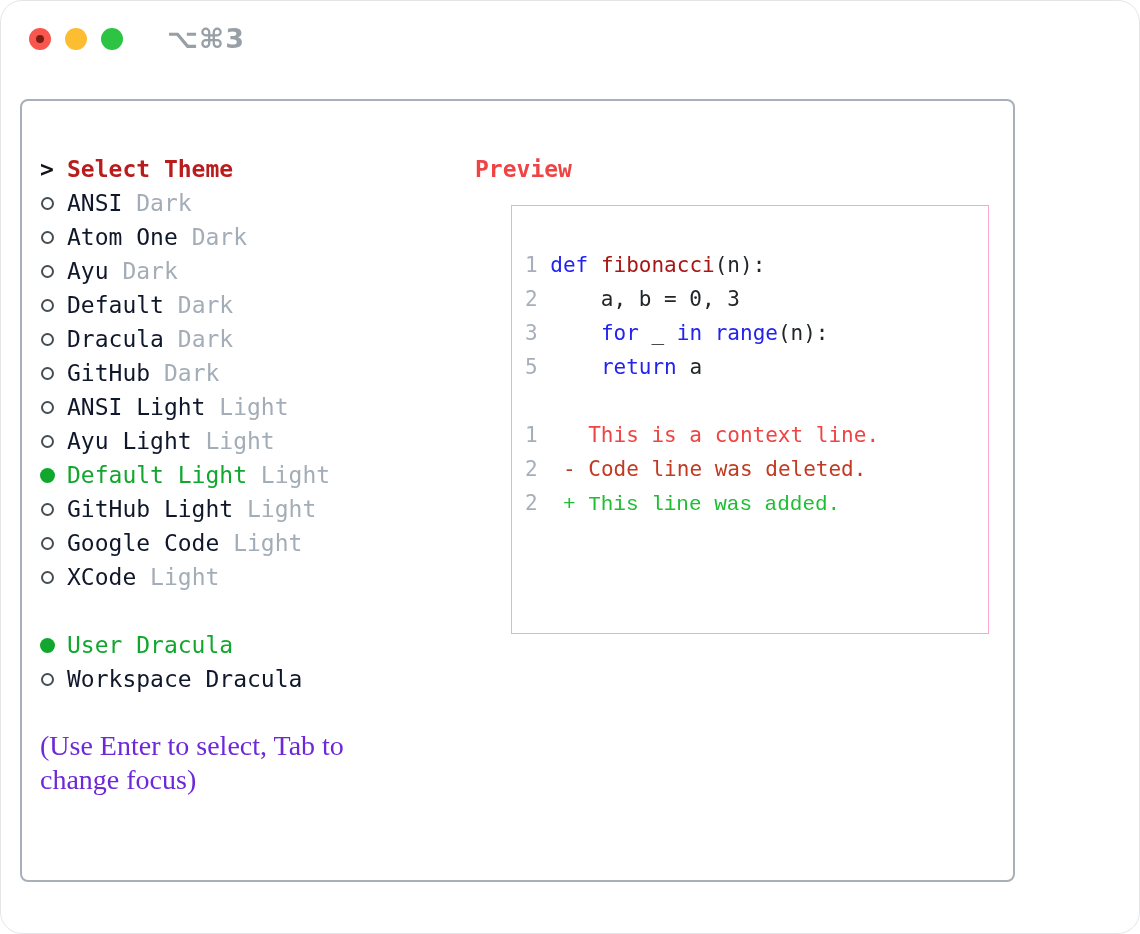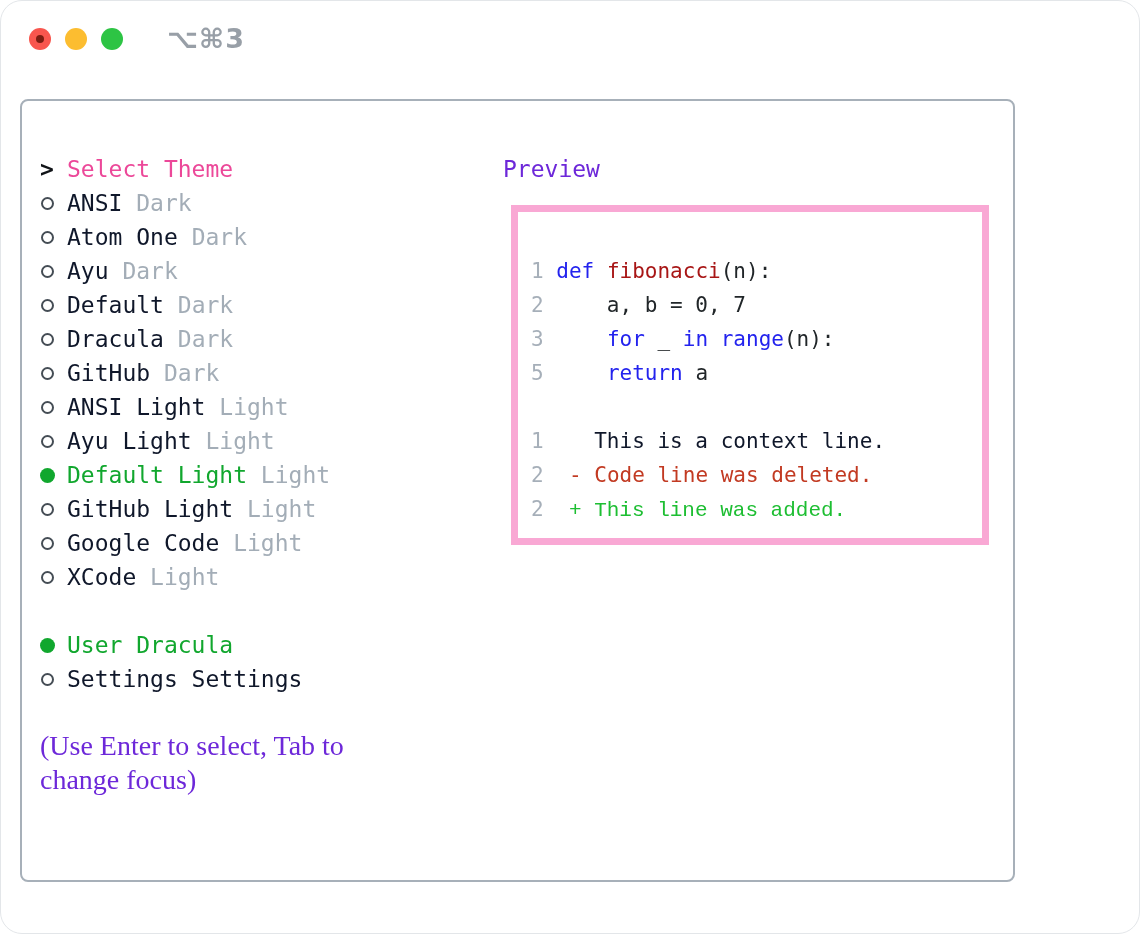--- a/index.html
+++ b/index.html
@@ -41,43 +41,43 @@
   .row .slot { width:27px; flex:0 0 27px; display:flex; align-items:center; }
   .cursor { font-weight:bold; color:#111418; font-size:23px; }
   .ring {
     width:13px; height:13px; border-radius:50%;
     border:2px solid #454d55; margin-left:1px;
   }
   .dot-sel {
     width:15px; height:15px; border-radius:50%;
     background:var(--sel-green); margin-left:0px;
   }
-  .hdr { font-weight:normal; color:#ec4899; }
+  .hdr { font-weight:bold; color:#b91c1c; }
   .item-name { color:#0f172a; }
   .item-variant { color:#a3adb7; }
   .item-selected .item-name { color:var(--sel-green); }
   .help-line { height:34px; font-size:28px; color:#6d28d9; white-space:pre;font-family:Liberation Serif, serif; }
 
   
   .preview-title {
-    position:absolute; left:481px; top:51px; height:34px;
+    position:absolute; left:453px; top:51px; height:34px;
     display:flex; align-items:center;
-    font-size:23px; font-weight:normal; color:#6d28d9;
+    font-size:23px; font-weight:bold; color:#ef4444;
   }
   .preview-box {
-    position:absolute; left:489px; top:104px; width:478px; height:340px;
-    border:7px solid #f9a8d4; background:#ffffff;
+    position:absolute; left:489px; top:104px; width:478px; height:429px;
+    border:1px solid #f9a8d4; background:#ffffff;
     padding:47px 0 4px 13px; overflow:hidden;
   }
   .pline { height:34px; font-size:21px; white-space:pre; color:#212629; }
   .pline .num { color:#a6afb9; }
   .seg-kw  { color:#2323ee; }
   .seg-fn  { color:#a81616; }
   .seg-code{ color:#212629; }
-  .seg-ctx { color:#0f172a;margin-top:33px; }
+  .seg-ctx { color:#ef4444;margin-top:33px; }
   .seg-del { color:#c23a22; }
   .seg-add { color:#1dbe32;font-family:Liberation Mono, monospace; }
 </style>
 </head>
 <body>
 
 <div class="window" style="--sel-green:#11a72e;">
 
   <div class="titlebar">
     <div class="lights">
@@ -105,35 +105,35 @@
           <div class="row"><span class="slot"><span class="ring"></span></span><span class="item-name">ANSI Light</span><span class="item-variant"> Light</span></div>
           <div class="row"><span class="slot"><span class="ring"></span></span><span class="item-name">Ayu Light</span><span class="item-variant"> Light</span></div>
           <div class="row item-selected"><span class="slot"><span class="dot-sel"></span></span><span class="item-name">Default Light</span><span class="item-variant"> Light</span></div>
           <div class="row"><span class="slot"><span class="ring"></span></span><span class="item-name">GitHub Light</span><span class="item-variant"> Light</span></div>
           <div class="row"><span class="slot"><span class="ring"></span></span><span class="item-name">Google Code</span><span class="item-variant"> Light</span></div>
           <div class="row"><span class="slot"><span class="ring"></span></span><span class="item-name">XCode</span><span class="item-variant"> Light</span></div>
         </div>
       <div class="row"></div>
       <div id="apply-items">
           <div class="row item-selected"><span class="slot"><span class="dot-sel"></span></span><span class="item-name">User Dracula</span></div>
-          <div class="row"><span class="slot"><span class="ring"></span></span><span class="item-name">Settings Settings</span></div>
+          <div class="row"><span class="slot"><span class="ring"></span></span><span class="item-name">Workspace Dracula</span></div>
         </div>
       <div class="row"></div>
       <div id="help-lines">
           <div class="help-line">(Use Enter to select, Tab to</div>
           <div class="help-line">change focus)</div>
         </div>
     </div>
 
     <div class="preview-title">Preview</div>
 
     <div class="preview-box">
       <div id="preview-lines">
           <div class="pline"><span class="num">1</span><span class="seg-code"> </span><span class="seg-kw">def</span><span class="seg-code"> </span><span class="seg-fn">fibonacci</span><span class="seg-code">(n):</span></div>
-          <div class="pline"><span class="num">2</span><span class="seg-code">     a, b = 0, 7</span></div>
+          <div class="pline"><span class="num">2</span><span class="seg-code">     a, b = 0, 3</span></div>
           <div class="pline"><span class="num">3</span><span class="seg-code">     </span><span class="seg-kw">for</span><span class="seg-code"> _ </span><span class="seg-kw">in</span><span class="seg-code"> </span><span class="seg-kw">range</span><span class="seg-code">(n):</span></div>
           <div class="pline"><span class="num">5</span><span class="seg-code">     </span><span class="seg-kw">return</span><span class="seg-code"> a</span></div>
           <div class="pline"><span class="num"></span></div>
           <div class="pline"><span class="num">1</span><span class="seg-ctx">    This is a context line.</span></div>
           <div class="pline"><span class="num">2</span><span class="seg-code">  </span><span class="seg-del">- Code line was deleted.</span></div>
           <div class="pline"><span class="num">2</span><span class="seg-code">  </span><span class="seg-add">+ This line was added.</span></div>
         </div>
     </div>
 
   </div>

